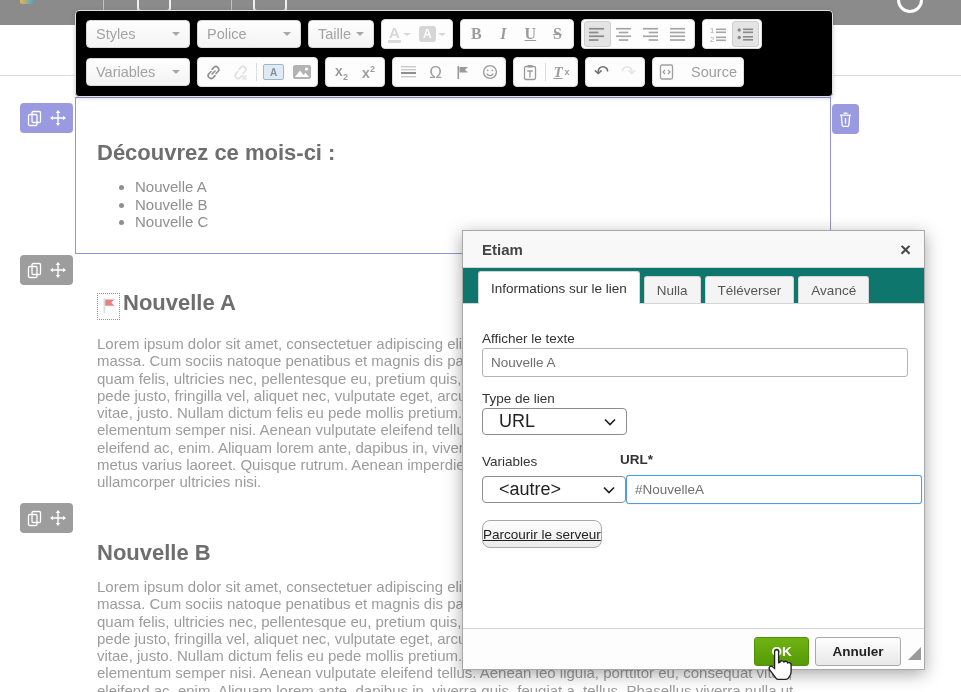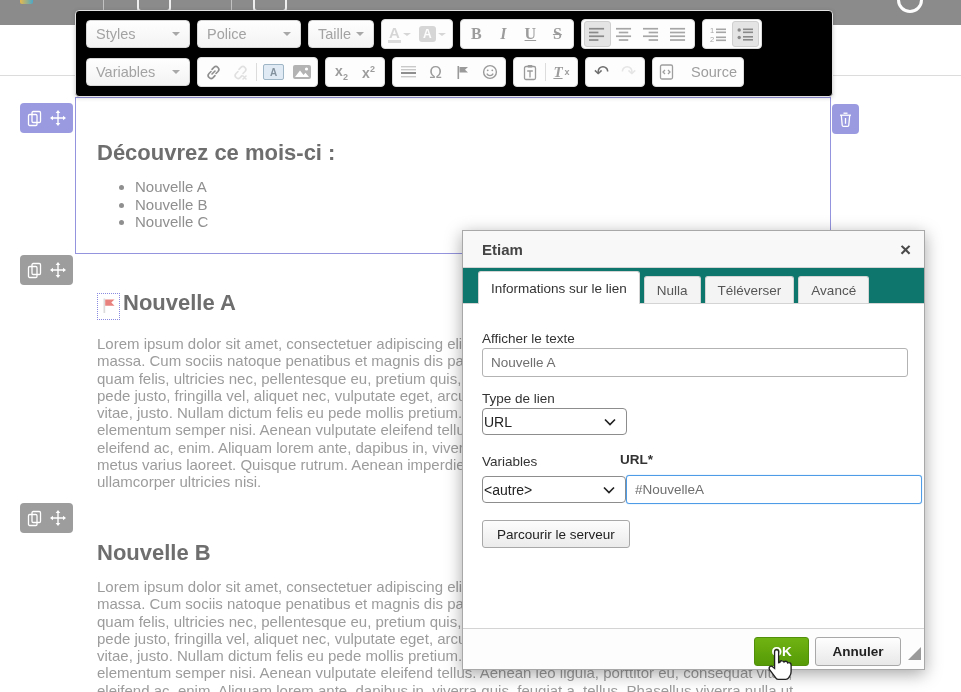--- a/index.html
+++ b/index.html
@@ -75,26 +75,26 @@
   .tab{height:26px;border:1px solid #d4d4d4;border-bottom:none;border-radius:3px 3px 0 0;background:#f4f4f4;
        font-size:13.5px;color:#565656;display:flex;align-items:center;padding:0 12px;}
   .tab.active{height:32px;background:#fff;color:#333;margin-bottom:-1px;z-index:1;}
   .dlg-label{position:absolute;font-size:13.5px;color:#333;}
   .dlg-label.bold{font-weight:bold;}
   .dlg-input{position:absolute;height:27px;border:1px solid #b3b3b3;border-radius:3px;font-family:inherit;
              font-size:13.5px;color:#6f6f6f;padding:0 8px;box-sizing:content-box;background:#fff;}
   .f1{left:19px;top:117px;width:408px;}
   .f2{left:163px;top:244px;width:278px;border-color:#4e9ce8;box-shadow:0 0 1px rgba(80,160,232,.8);}
   .sel{position:absolute;height:27px;border:1px solid #8d8d8d;border-radius:4px;background:#fff;display:flex;
-       align-items:center;justify-content:space-between;padding:0 10px 0 1px;box-sizing:border-box;
-       font-size:14px;color:#222;}
+       align-items:center;justify-content:space-between;padding:0 10px 0 16px;box-sizing:border-box;
+       font-size:18px;color:#222;}
   .s1{left:19px;top:177px;width:145px;}
   .s2{left:19px;top:245px;width:144px;}
-  .browse{position:absolute;left:19px;top:289px;height:28px;padding:0 14px;background:linear-gradient(#fdfdfd,#ebebeb);
-          border:1px solid #a8a8a8;border-radius:3px;font-family:inherit;font-size:13.5px;color:#222;}
+  .browse{position:absolute;left:19px;top:289px;height:28px;padding:0 0;background:linear-gradient(#fdfdfd,#ebebeb);
+          border:1px solid #a8a8a8;border-radius:8px;font-family:inherit;font-size:13.5px;color:#222;text-decoration:underline;}
   .dlg-footer{position:absolute;left:0;right:0;bottom:0;height:40px;border-top:1px solid #d4d4d4;background:#fdfdfd;}
   .okbtn{position:absolute;left:291px;top:8px;width:55px;height:29px;background:linear-gradient(#6fb312,#569a07);
          border:1px solid #518f0a;border-radius:3px;color:#fff;font-weight:bold;font-size:13.5px;font-family:inherit;}
   .cancelbtn{position:absolute;left:352px;top:8px;width:86px;height:29px;background:linear-gradient(#fefefe,#e8e8e8);
              border:1px solid #a8a8a8;border-radius:3px;color:#222;font-weight:bold;font-size:13.5px;font-family:inherit;}
   .grip{position:absolute;right:3px;top:18px;width:0;height:0;border-left:13px solid transparent;border-bottom:13px solid #9a9a9a;}
 
   .cursor{position:absolute;left:766px;top:648px;z-index:20;}
 </style>
 </head>

